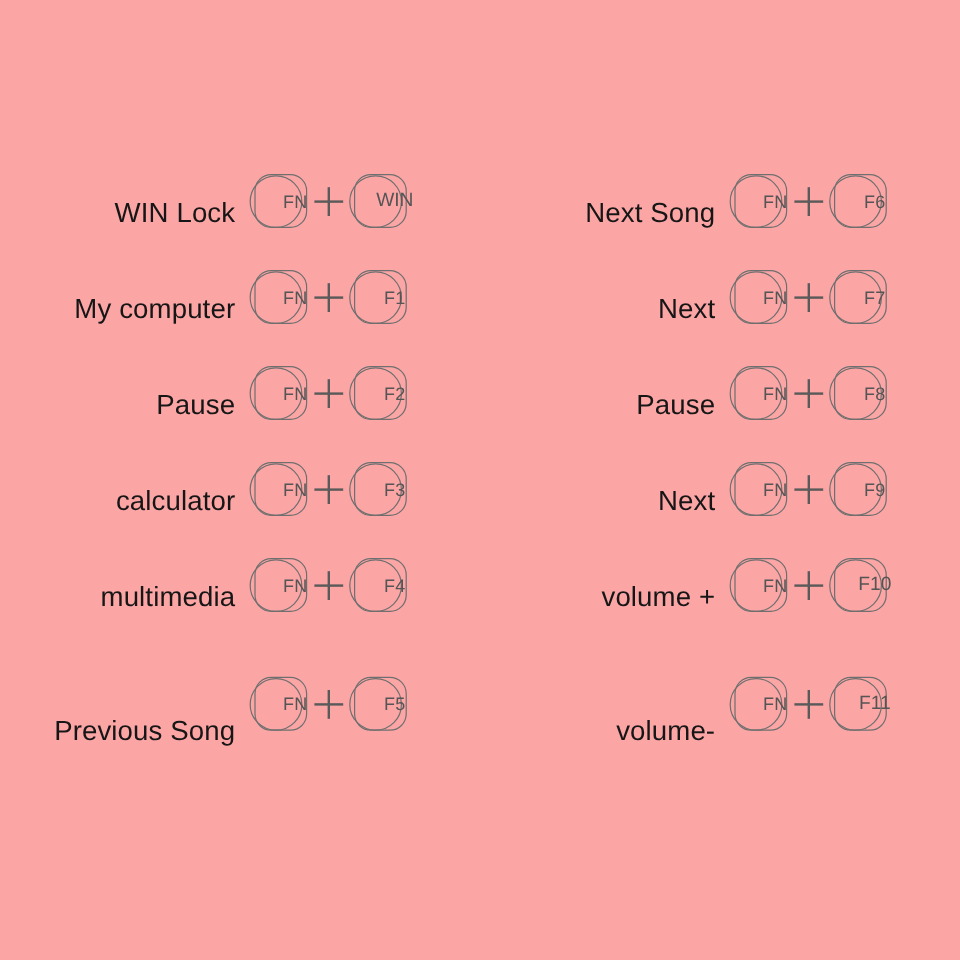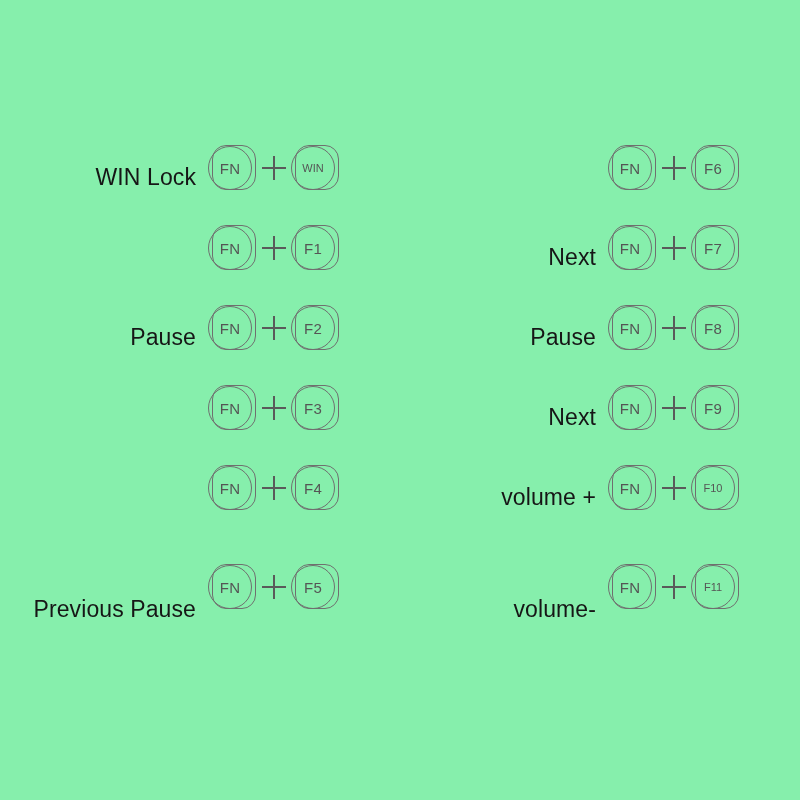--- a/index.html
+++ b/index.html
@@ -15,21 +15,21 @@
     overflow: hidden;
     position: relative;
   }
 
   #sheet {
     position: absolute;
     left: 0;
     top: 0;
     width: 800px;
     height: 800px;
-    background: #86efac;
+    background: #fca5a5;
   }
 
   .columns {
     position: absolute;
     left: 0;
     top: 128px;
     width: 800px;
     display: flex;
     flex-direction: row;
   }
@@ -98,34 +98,34 @@
     top: 3px;
     width: 44px;
     height: 44px;
     border: 1.3px solid #6f6f6f;
     border-radius: 50%;
     box-sizing: border-box;
     background: transparent;
   }
   .key .cap-text {
     position: absolute;
-    left: 0px;
+    left: 16px;
     top: 3px;
     width: 44px;
     height: 44px;
     display: flex;
     align-items: center;
     justify-content: center;
     font-size: 15px;
     color: #555555;
     letter-spacing: 0.2px;
     line-height: 1;
     white-space: nowrap;
   }
-  .key.wide .cap-text { font-size: 11px; letter-spacing: 0px; }
+  .key.wide .cap-text { font-size: 16px; letter-spacing: 0px; }
 
   
   .plus {
     position: relative;
     width: 34px;
     height: 26px;
     flex: none;
   }
   .plus .bar-h {
     position: absolute;
@@ -166,20 +166,21 @@
           </div>
           <div class="key wide">
             <span class="cap-square"></span>
             <span class="cap-circle"></span>
             <span class="cap-text">WIN</span>
           </div>
         </div>
       </div>
 
       <div class="row">
+        <div class="row-label">My computer</div>
         <div class="combo">
           <div class="key">
             <span class="cap-square"></span>
             <span class="cap-circle"></span>
             <span class="cap-text">FN</span>
           </div>
           <div class="plus">
             <span class="bar-h"></span>
               <span class="bar-v"></span>
           </div>
@@ -205,59 +206,61 @@
           </div>
           <div class="key">
             <span class="cap-square"></span>
             <span class="cap-circle"></span>
             <span class="cap-text">F2</span>
           </div>
         </div>
       </div>
 
       <div class="row">
+        <div class="row-label">calculator</div>
         <div class="combo">
           <div class="key">
             <span class="cap-square"></span>
             <span class="cap-circle"></span>
             <span class="cap-text">FN</span>
           </div>
           <div class="plus">
             <span class="bar-h"></span>
               <span class="bar-v"></span>
           </div>
           <div class="key">
             <span class="cap-square"></span>
             <span class="cap-circle"></span>
             <span class="cap-text">F3</span>
           </div>
         </div>
       </div>
 
       <div class="row">
+        <div class="row-label">multimedia</div>
         <div class="combo">
           <div class="key">
             <span class="cap-square"></span>
             <span class="cap-circle"></span>
             <span class="cap-text">FN</span>
           </div>
           <div class="plus">
             <span class="bar-h"></span>
               <span class="bar-v"></span>
           </div>
           <div class="key">
             <span class="cap-square"></span>
             <span class="cap-circle"></span>
             <span class="cap-text">F4</span>
           </div>
         </div>
       </div>
 
       <div class="row row-gap">
-        <div class="row-label">Previous Pause</div>
+        <div class="row-label">Previous Song</div>
         <div class="combo">
           <div class="key">
             <span class="cap-square"></span>
             <span class="cap-circle"></span>
             <span class="cap-text">FN</span>
           </div>
           <div class="plus">
             <span class="bar-h"></span>
               <span class="bar-v"></span>
           </div>
@@ -267,20 +270,21 @@
             <span class="cap-text">F5</span>
           </div>
         </div>
       </div>
 
     </div>
 
     <div class="column">
 
       <div class="row">
+        <div class="row-label">Next Song</div>
         <div class="combo">
           <div class="key">
             <span class="cap-square"></span>
             <span class="cap-circle"></span>
             <span class="cap-text">FN</span>
           </div>
           <div class="plus">
             <span class="bar-h"></span>
               <span class="bar-v"></span>
           </div>

